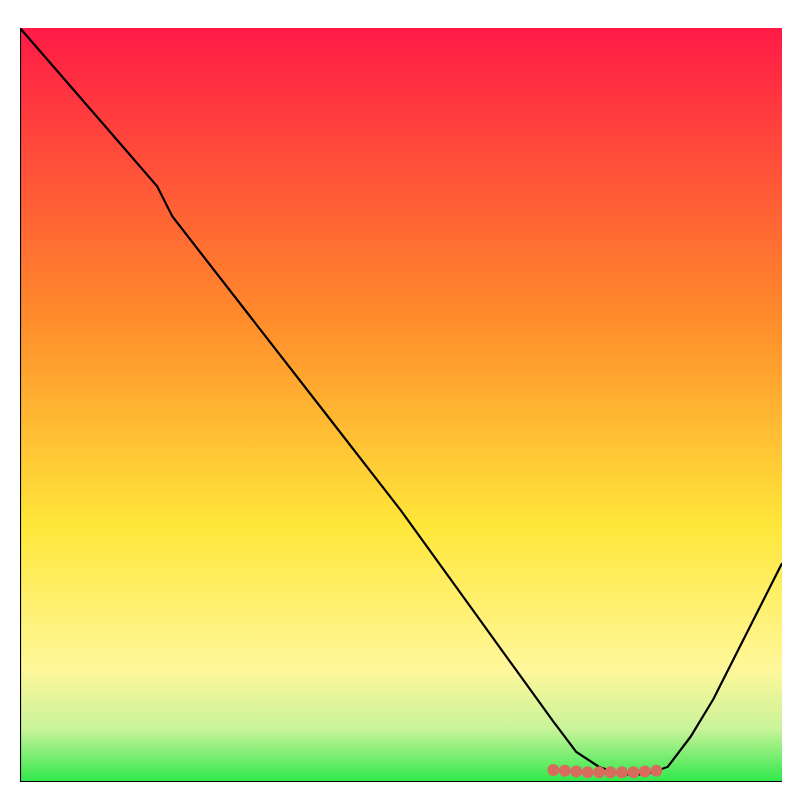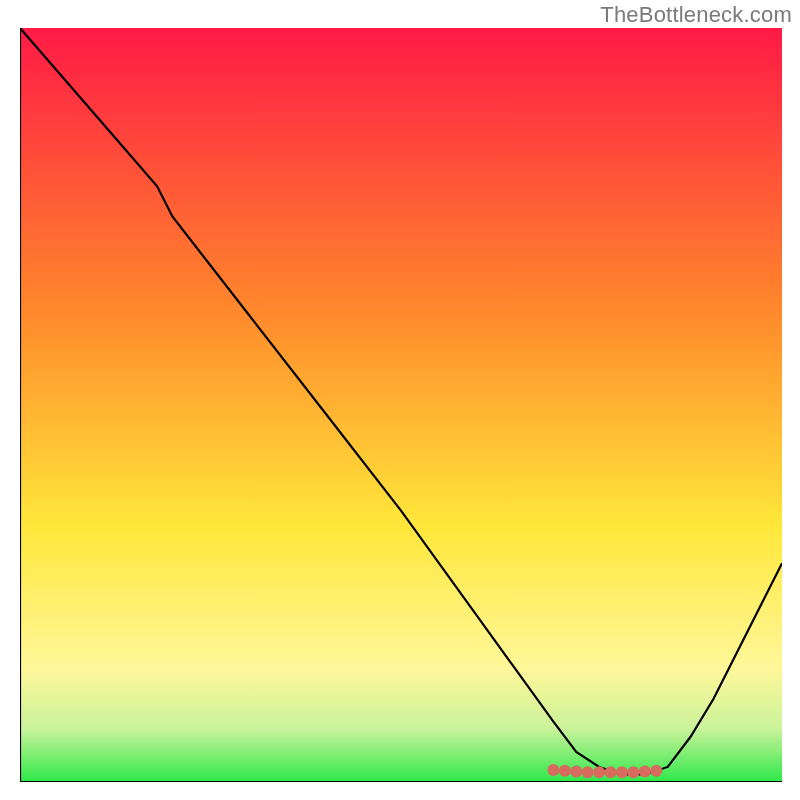--- a/index.html
+++ b/index.html
@@ -38,21 +38,20 @@
     position: absolute;
     left: 0; top: 0;
     width: 100%; height: 100%;
   }
 </style>
 </head>
 <body>
 
 <div class="stage">
 
-  <div class="watermark">TheBottleneck.com</div>
 
   <div class="plot">
 
     <svg class="bg" viewBox="0 0 100 100" preserveAspectRatio="none">
       <defs>
         <linearGradient id="grad" x1="0" y1="0" x2="0" y2="1">
         <stop offset="0.0%" stop-color="#ff1a46"></stop>
             <stop offset="38.0%" stop-color="#ff8a2b"></stop>
             <stop offset="66.0%" stop-color="#ffe73a"></stop>
             <stop offset="85.0%" stop-color="#fff79a"></stop>

